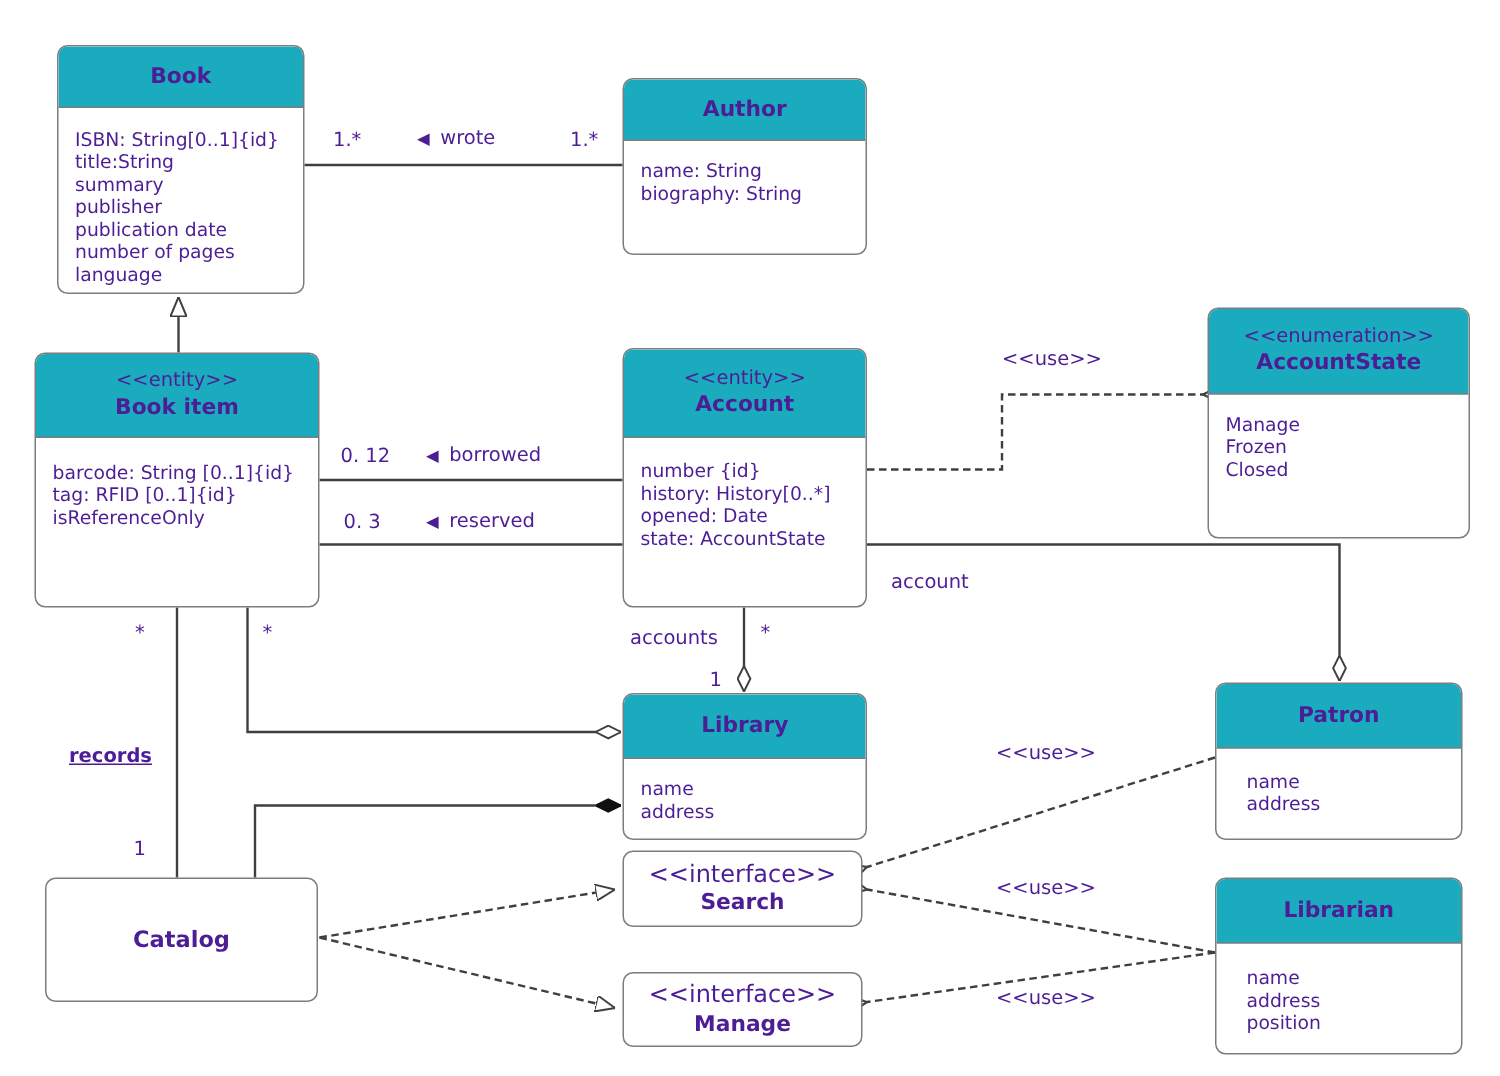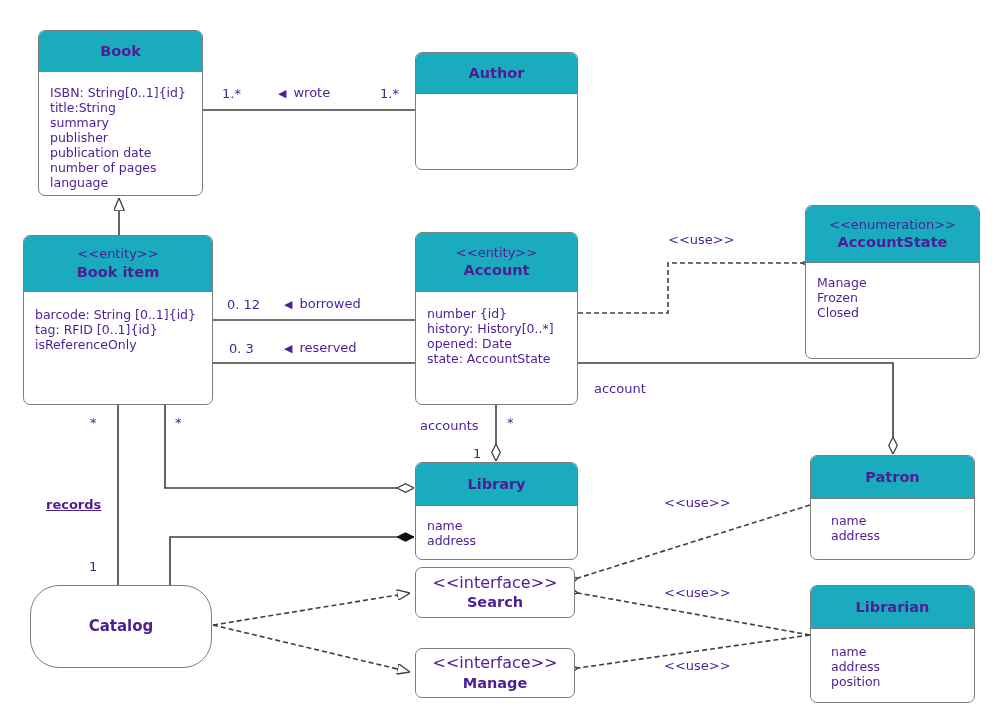--- a/index.html
+++ b/index.html
@@ -97,20 +97,24 @@
       <div>publication date</div>
       <div>number of pages</div>
       <div>language</div>
     </div>
   </div>
 
   <div class="uml-class" style="left:415px;top:52px;width:163px;height:118px;">
     <div class="uml-head" style="height:40px;text-align:center;">
       <div class="cname">Author</div>
     </div>
+    <div class="uml-body">
+      <div>name: String</div>
+      <div>biography: String</div>
+    </div>
   </div>
 
   <div class="uml-class" style="left:23px;top:235px;width:190px;height:170px;">
     <div class="uml-head" style="height:55px;">
       <div class="stereo">&lt;&lt;entity&gt;&gt;</div>
       <div class="cname">Book item</div>
     </div>
     <div class="uml-body" style="padding-top:15px;">
       <div>barcode: String [0..1]{id}</div>
       <div>tag: RFID [0..1]{id}</div>
@@ -156,21 +160,21 @@
   <div class="uml-class" style="left:810px;top:455px;width:165px;height:105px;">
     <div class="uml-head" style="height:42px;">
       <div class="cname">Patron</div>
     </div>
     <div class="uml-body" style="padding-left:20px;padding-top:14px;">
       <div>name</div>
       <div>address</div>
     </div>
   </div>
 
-  <div class="plain-box" style="left:30px;top:585px;width:182px;height:83px;border-radius:29px;">
+  <div class="plain-box" style="left:30px;top:585px;width:182px;height:83px;">
     <div class="cname" style="font-size:15px;">Catalog</div>
   </div>
 
   <div class="plain-box" style="left:415px;top:567px;width:160px;height:51px;">
     <div class="stereo">&lt;&lt;interface&gt;&gt;</div>
     <div class="cname">Search</div>
   </div>
 
   <div class="plain-box" style="left:415px;top:648px;width:160px;height:50px;">
     <div class="stereo">&lt;&lt;interface&gt;&gt;</div>

